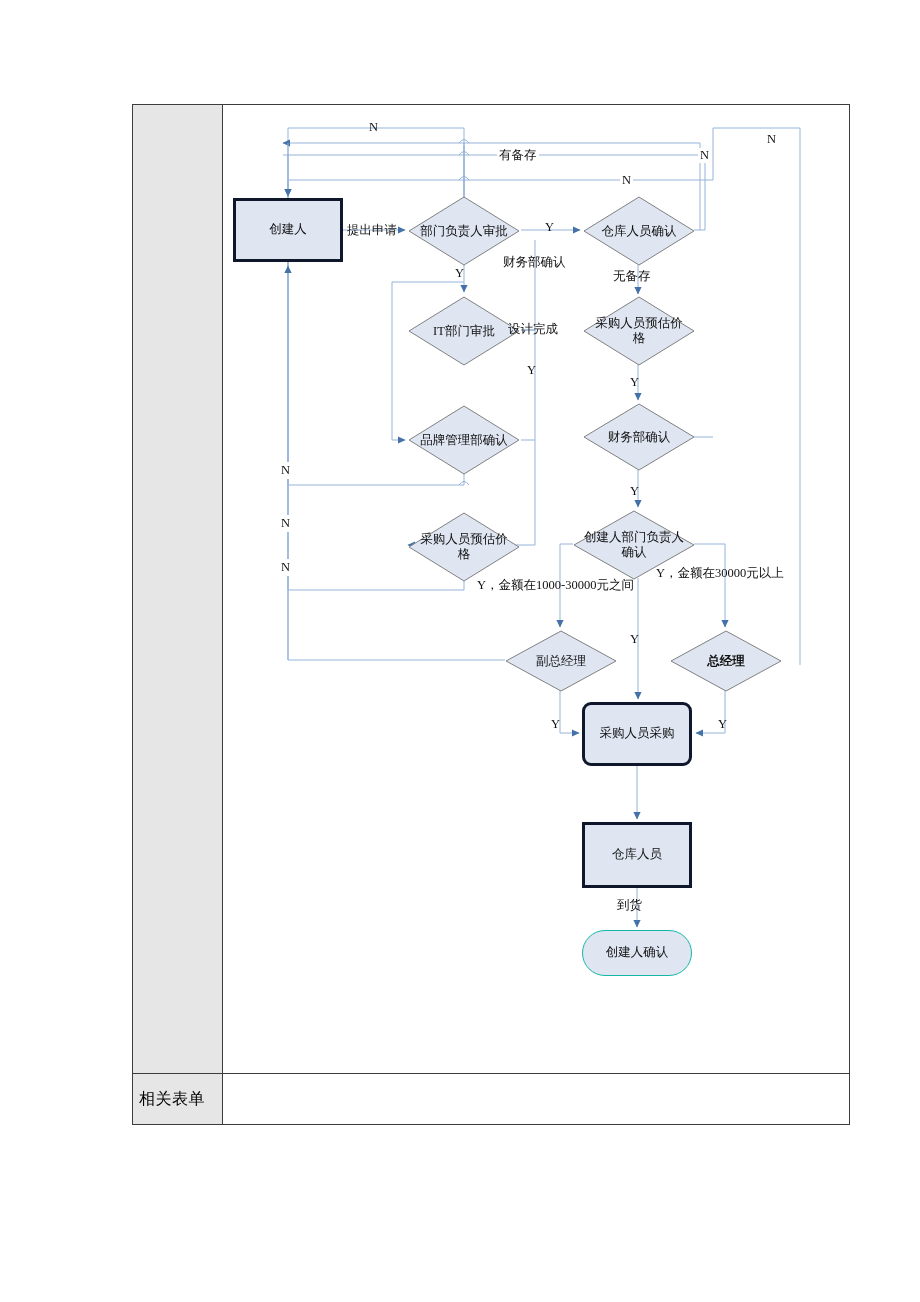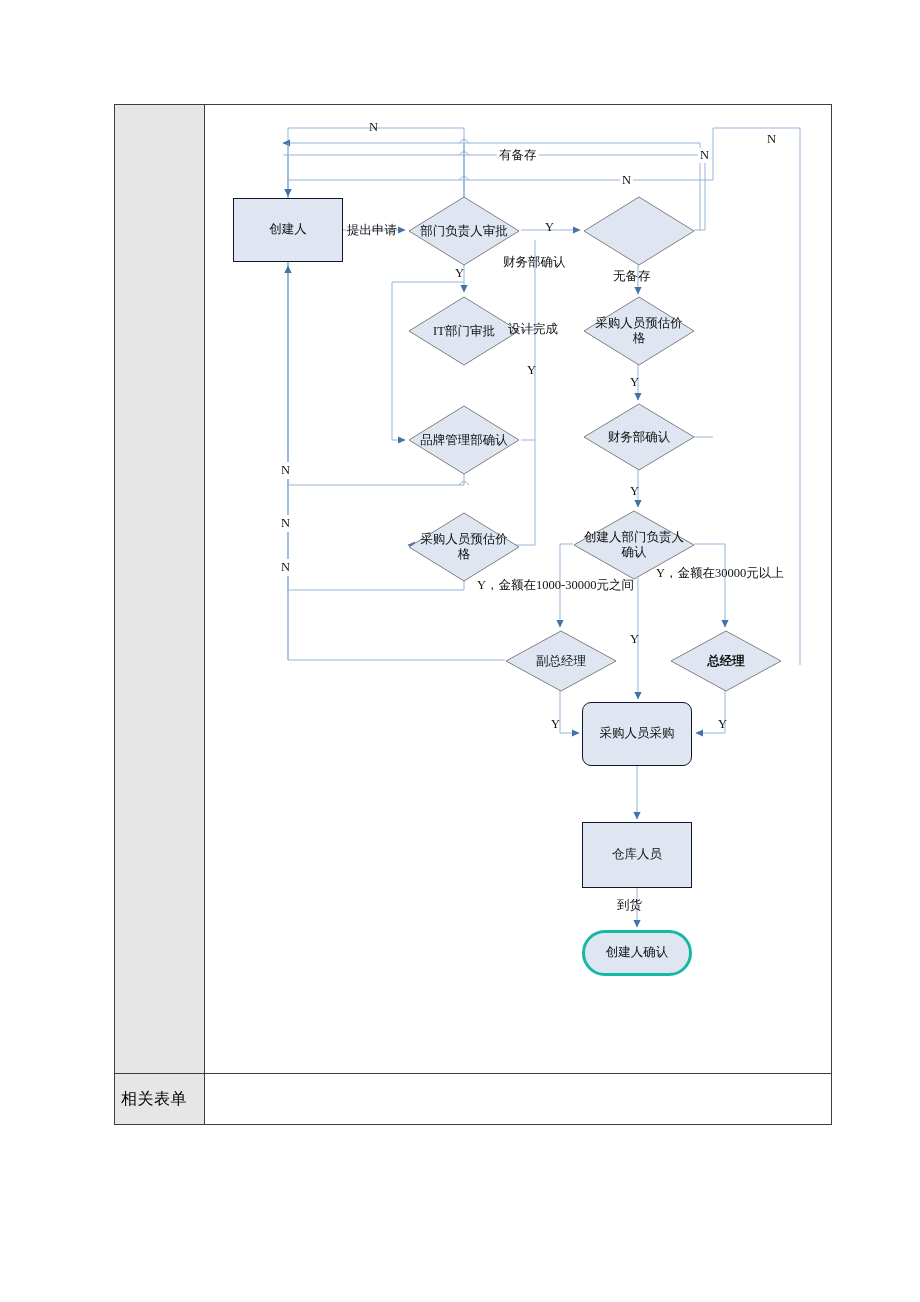--- a/index.html
+++ b/index.html
@@ -16,21 +16,21 @@
   }
   #page {
     position: absolute;
     left: 0; top: 0;
     width: 920px;
     height: 1302px;
   }
   
   .doc-table {
     position: absolute;
-    left: 114px;
+    left: 132px;
     top: 104px;
     width: 718px;
     height: 1021px;
     box-sizing: border-box;
     border: 1.2px solid #3d3d3d;
   }
   .tbl-row-main {
     position: absolute;
     left: 0; top: 0;
     width: 100%;
@@ -83,25 +83,25 @@
     align-items: center;
     justify-content: center;
     text-align: center;
     font-size: 12.5px;
     color: #111;
     line-height: 1.22;
     box-sizing: border-box;
   }
   .node-rect {
     background: #dfe6f2;
-    border: 1px solid #0f172a;
+    border: 3px solid #0f172a;
   }
   .node-oval {
     background: #dfe6f2;
-    border: 3px solid #14b8a6;
+    border: 1px solid #14b8a6;
     border-radius: 999px;
   }
   .diamond-wrap {
     position: absolute;
   }
   .diamond-wrap > svg {
     position: absolute;
     left: 0; top: 0;
   }
   .diamond-label {
@@ -247,20 +247,21 @@
     <svg width="112" height="70" viewBox="0 0 112 70">
       <polygon points="56,1 111,35 56,69 1,35" fill="#dfe6f2" stroke="#808080" stroke-width="1"></polygon>
     </svg>
     <div class="diamond-label">部门负责人审批</div>
   </div>
 
   <div class="diamond-wrap" style="left:583px; top:196px; width:112px; height:70px;">
     <svg width="112" height="70" viewBox="0 0 112 70">
       <polygon points="56,1 111,35 56,69 1,35" fill="#dfe6f2" stroke="#808080" stroke-width="1"></polygon>
     </svg>
+    <div class="diamond-label">仓库人员确认</div>
   </div>
 
   <div class="diamond-wrap" style="left:408px; top:296px; width:112px; height:70px;">
     <svg width="112" height="70" viewBox="0 0 112 70">
       <polygon points="56,1 111,35 56,69 1,35" fill="#dfe6f2" stroke="#808080" stroke-width="1"></polygon>
     </svg>
     <div class="diamond-label">IT部门审批</div>
   </div>
 
   <div class="diamond-wrap" style="left:583px; top:296px; width:112px; height:70px;">

